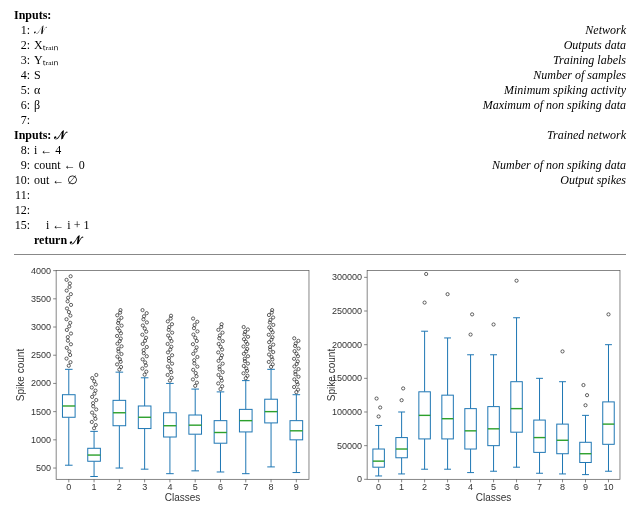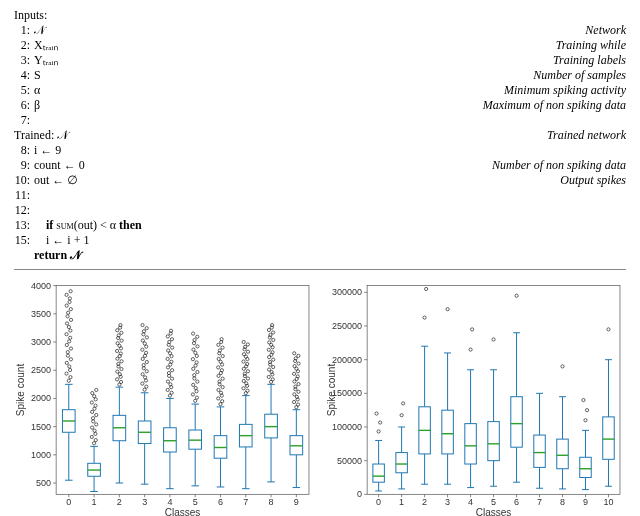--- a/index.html
+++ b/index.html
@@ -26,21 +26,21 @@
     text-align: right;
   }
   .code {
     white-space: pre;
     font-family: "Times New Roman", Times, serif;
   }
   .comment {
     font-style: italic;
     text-align: left;
   }
-  .section-title { font-weight: normal; }
+  .section-title { font-weight: bold; }
   .charts-row {
     display: flex;
     gap: 10px;
     margin-top: 6px;
     border-top: 1px solid #888;
     padding-top: 6px;
   }
   .chart-panel {
     flex: 1 1 0;
     height: 248px;
@@ -69,21 +69,21 @@
           <span class="lineno">1:</span>
           <span class="code">𝒩</span>
         </span>
         <span class="comment">Network</span>
       </div>
       <div class="algo-row">
         <span class="algo-left">
           <span class="lineno">2:</span>
           <span class="code">Xₜᵣₐᵢₙ</span>
         </span>
-        <span class="comment">Training while</span>
+        <span class="comment">Outputs data</span>
       </div>
       <div class="algo-row">
         <span class="algo-left">
           <span class="lineno">3:</span>
           <span class="code">Yₜᵣₐᵢₙ</span>
         </span>
         <span class="comment">Training labels</span>
       </div>
       <div class="algo-row">
         <span class="algo-left">
@@ -108,28 +108,28 @@
       </div>
       <div class="algo-row">
         <span class="algo-left">
           <span class="lineno">7:</span>
           <span class="code"></span>
         </span>
         <span class="comment"></span>
       </div>
     </div>
   <div class="algo-row">
-    <span class="section-title">Trained:  𝒩</span>
+    <span class="section-title">Inputs:  𝒩</span>
     <span class="comment">Trained network</span>
   </div>
   <div id="algo-body">
       <div class="algo-row">
         <span class="algo-left">
           <span class="lineno">8:</span>
-          <span class="code">i ← 9</span>
+          <span class="code">i ← 4</span>
         </span>
         <span class="comment"></span>
       </div>
       <div class="algo-row">
         <span class="algo-left">
           <span class="lineno">9:</span>
           <span class="code">count ← 0</span>
         </span>
         <span class="comment">Number of non spiking data</span>
       </div>
@@ -142,27 +142,20 @@
       </div>
       <div class="algo-row">
         <span class="algo-left">
           <span class="lineno">11:</span>
         </span>
         <span class="comment"></span>
       </div>
       <div class="algo-row">
         <span class="algo-left">
           <span class="lineno">12:</span>
-        </span>
-        <span class="comment"></span>
-      </div>
-      <div class="algo-row">
-        <span class="algo-left">
-          <span class="lineno">13:</span>
-          <span class="code">    <b>if</b> <span style="font-variant:small-caps">sum</span>(out) &lt; α <b>then</b></span>
         </span>
         <span class="comment"></span>
       </div>
       <div class="algo-row">
         <span class="algo-left">
           <span class="lineno">15:</span>
           <span class="code">    i ← i + 1</span>
         </span>
         <span class="comment"></span>
       </div>

